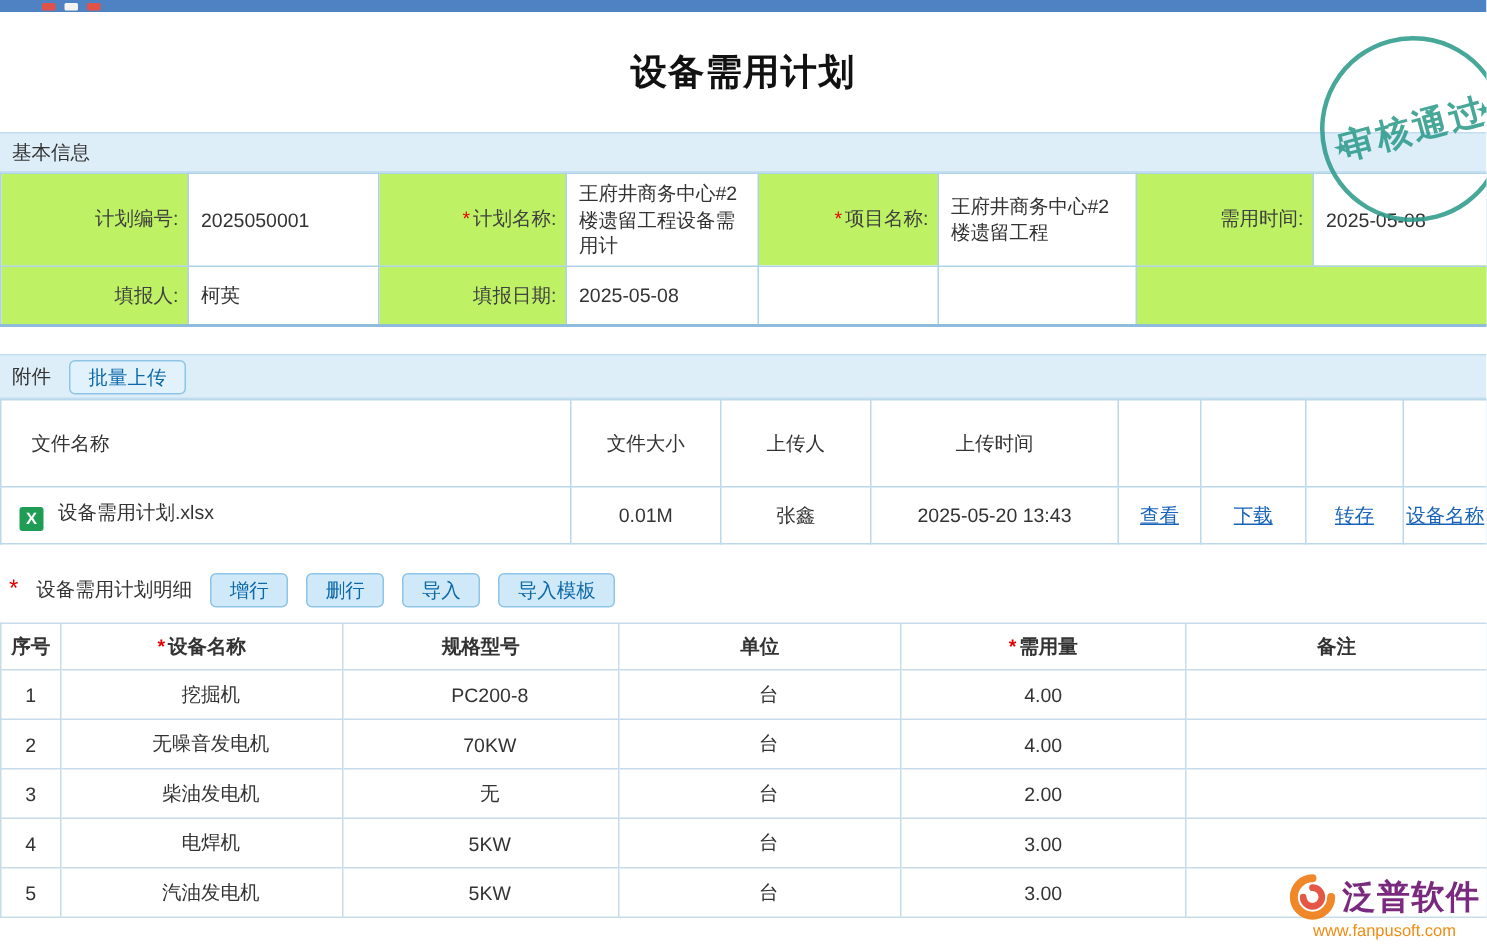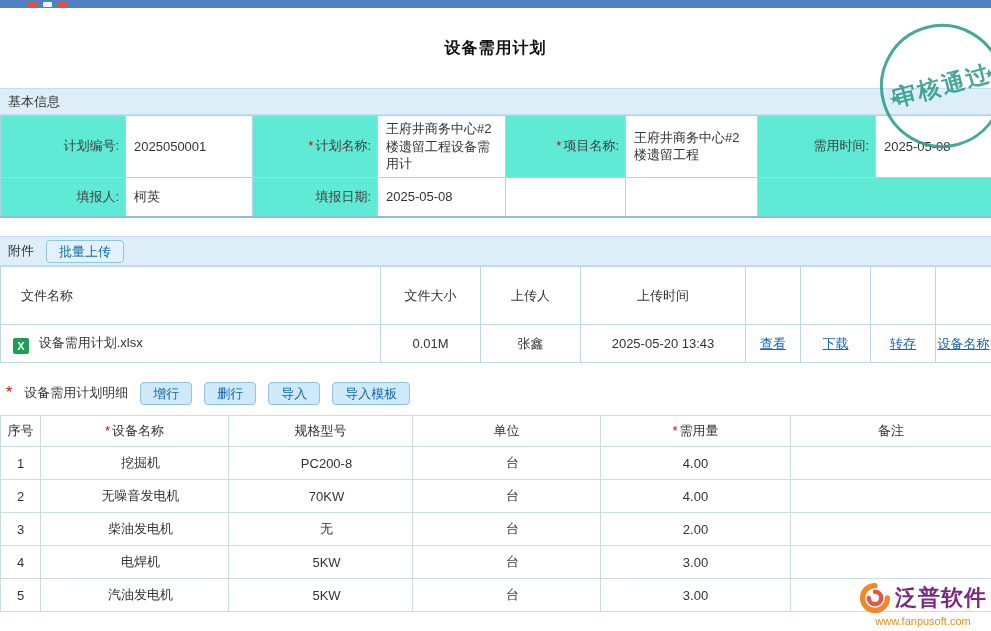--- a/index.html
+++ b/index.html
@@ -9,21 +9,21 @@
     background:#fff; color:#333; position:relative; overflow:hidden;
   }
 
   
   .topbar { height:8px; background:#4e82c2; display:flex; align-items:center; gap:6px; padding-left:28px; }
   .ticon { width:9px; height:5px; border-radius:1px; }
   .t1 { background:#e05348; } .t2 { background:#f4f4f4; } .t3 { background:#e05348; }
 
   
   .title-wrap { height:80px; display:flex; align-items:center; justify-content:center; }
-  .title { font-size:16px; font-weight:bold; color:#111; letter-spacing:1px; }
+  .title { font-size:24px; font-weight:bold; color:#111; letter-spacing:1px; }
 
   
   .stamp { position:absolute; top:24px; left:880px; width:124px; height:124px;
            transform:rotate(-15deg); color:#2e9b8b; opacity:.88; z-index:5; pointer-events:none; }
   .stamp .ring { position:absolute; inset:0; border:3px solid currentColor; border-radius:50%; }
   .stamp .stamp-text { position:absolute; top:50%; left:0; right:0; transform:translateY(-50%);
            text-align:center; font-size:23px; font-weight:bold; letter-spacing:2px; }
   .stamp .star { position:absolute; top:50%; transform:translateY(-50%); font-size:13px; }
   .stamp .star-l { left:7px; } .stamp .star-r { right:7px; }
 
@@ -36,21 +36,21 @@
   
   .btn { background:#cfe9f9; border:1px solid #8ec4e6; color:#0d68a8; border-radius:4px;
          font-size:13px; padding:2px 12px; height:23px; line-height:17px; cursor:pointer;
          font-family:inherit; }
   .btn-upload { margin-left:12px; background:#e2f2fc; }
 
   
   .info-table { width:991px; border-collapse:collapse; table-layout:fixed; }
   .info-table td { border:1px solid #aed2e8; font-size:13px; vertical-align:middle; }
   .info-table { border-bottom:2px solid #8fbcdc; }
-  .lbl { background:#5eead4; text-align:right; padding:0 6px; color:#404040; }
+  .lbl { background:#bef264; text-align:right; padding:0 6px; color:#404040; }
   .val { background:#fff; text-align:left; padding:4px 8px; line-height:1.35; }
   tr.r1 { height:58px; } tr.r2 { height:40px; } tr.r3 { height:40px; }
   .req { color:#e60000; margin-right:2px; }
 
   
   .attach-table { width:991px; border-collapse:collapse; table-layout:fixed; }
   .attach-table th, .attach-table td { border:1px solid #bcd7ea; font-size:13px; font-weight:normal; }
   tr.ah { height:58px; } tr.ar { height:38px; }
   th.fn { text-align:left; padding-left:20px; }
   td.fn-cell { text-align:left; padding-left:12px; }
@@ -61,21 +61,21 @@
   .lnk { color:#1763b8; text-decoration:underline; cursor:pointer; }
 
   
   .detail-toolbar { margin-top:16px; height:28px; display:flex; align-items:center;
                     padding-left:6px; gap:12px; }
   .dt-title { font-size:13px; color:#333; margin-right:0; }
   .dt-req { margin-right:0; }
 
   .detail-table { margin-top:8px; width:991px; border-collapse:collapse; table-layout:fixed; }
   .detail-table th, .detail-table td { border:1px solid #c7dbe9; font-size:13px; }
-  .detail-table th { font-weight:normal; height:31px; color:#333; text-align:center; }
+  .detail-table th { font-weight:bold; height:31px; color:#333; text-align:center; }
   tr.dr { height:33px; }
   td.l { text-align:center; padding-left:12px; }
 
   
   .brand { position:absolute; right:4px; top:582px; z-index:6; opacity:.93; text-align:center; }
   .brand-row { display:flex; align-items:center; justify-content:flex-end; gap:4px; }
   .brand-name { font-size:22px; font-weight:bold; color:#701a75; letter-spacing:1px; }
   .brand-site { font-size:11px; color:#f08300; margin-top:1px; }
 </style>
 </head>

